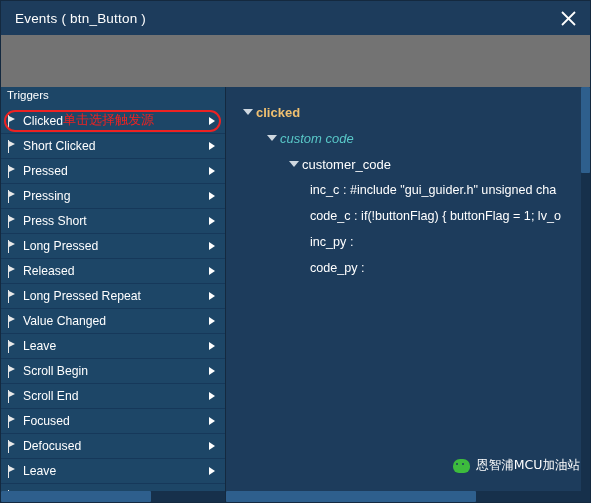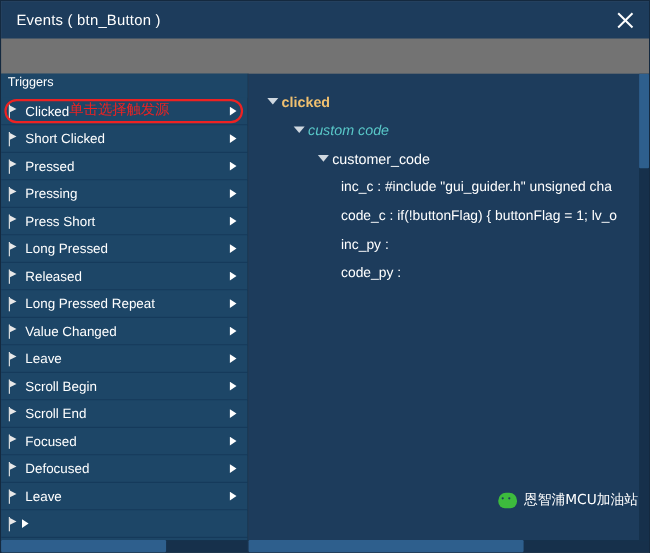--- a/index.html
+++ b/index.html
@@ -30,21 +30,21 @@
   }
   .close-btn{
     position:absolute;right:10px;top:5px;
     width:24px;height:24px;
     display:flex;align-items:center;justify-content:center;
     cursor:pointer;
   }
   .close-btn svg{display:block;}
   
   .content{
-    flex:1;display:flex;min-height:0;position:relative;
+    flex:1;display:flex;min-height:0;position:relative;margin-top:20px;
   }
   .left-pane{
     width:224px;min-width:224px;
     background:#1d4667;
     display:flex;flex-direction:column;
     border-right:1px solid #14293f;
     position:relative;
   }
   .triggers-head{
     height:20px;min-height:20px;
@@ -154,21 +154,21 @@
     height:11px;min-height:11px;background:#16304b;position:relative;
   }
   .hthumb{
     position:absolute;top:0;height:11px;background:#2e5f8d;border-radius:1px;
   }
   .left-hscroll{
     height:11px;min-height:11px;background:#16304b;position:relative;
   }
   
   .watermark{
-    position:absolute;right:10px;bottom:39px;
+    position:absolute;right:10px;bottom:28px;
     display:flex;align-items:center;gap:6px;
     color:#ffffff;font-size:12.5px;
     font-family:"DejaVu Sans",sans-serif;
   }
   .wx-ico{
     width:17px;height:14px;border-radius:7px 7px 6px 6px;
     background:#3dbb3d;position:relative;display:inline-block;
   }
   .wx-ico:before{
     content:"";position:absolute;left:3px;top:4px;width:2px;height:2px;border-radius:50%;background:#1d3c5c;

